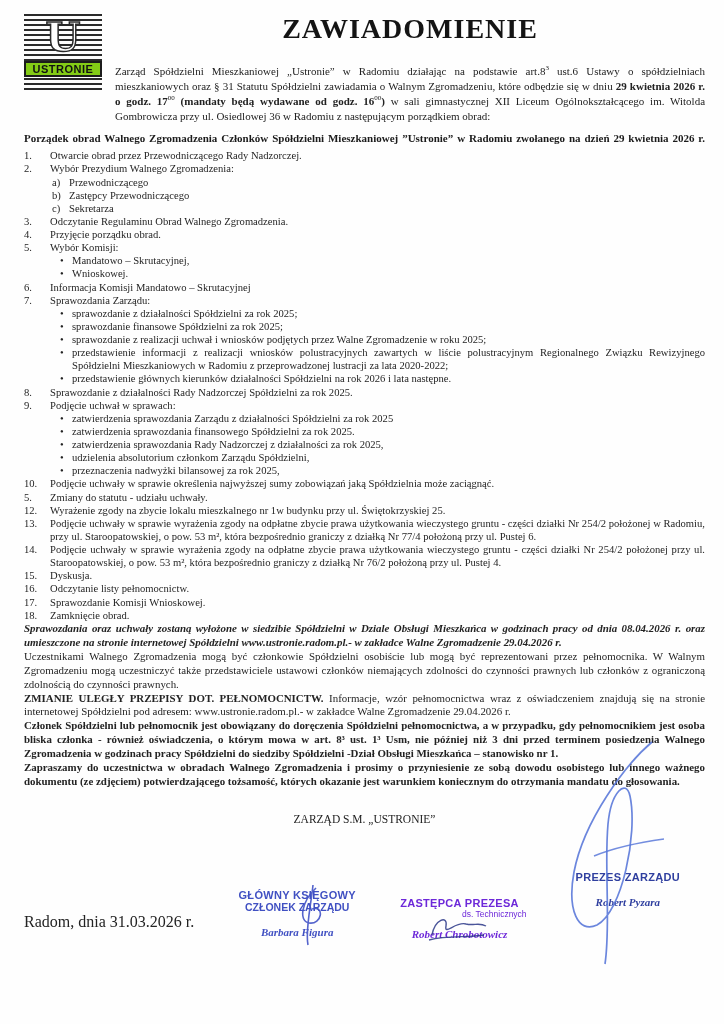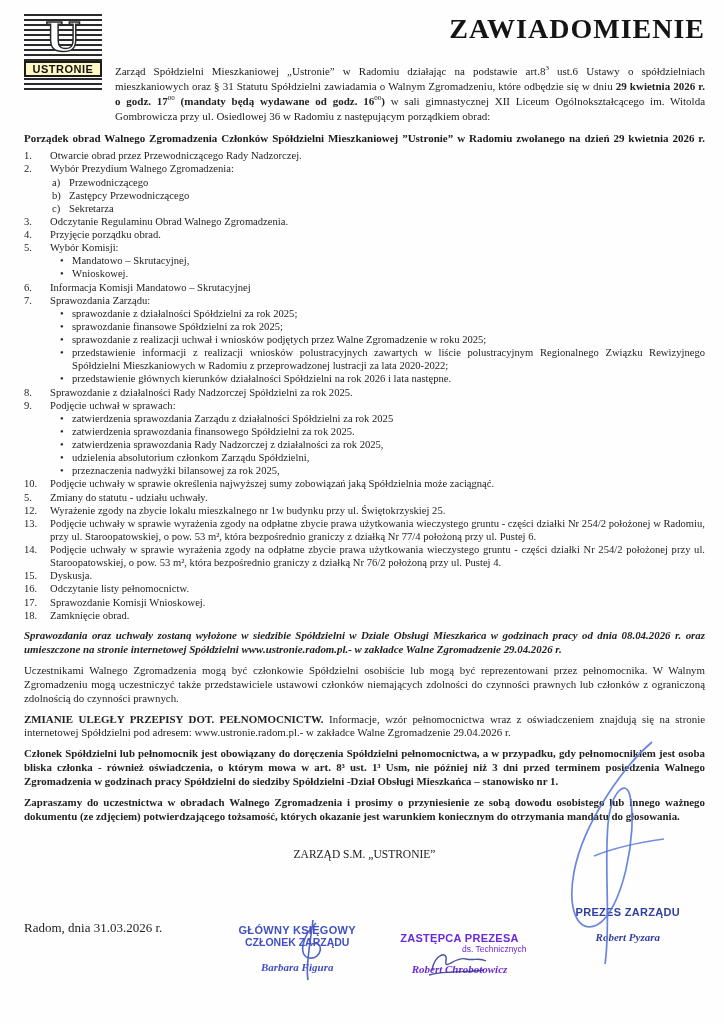--- a/index.html
+++ b/index.html
@@ -17,31 +17,31 @@
   .logo-stripes-top {
     height:47px; position:relative;
     background:repeating-linear-gradient(to bottom,#2a2a2a 0 2.4px,#fdfdfd 2.4px 5px);
     display:flex; align-items:center; justify-content:center;
   }
   .logo-u {
     font-family:"DejaVu Serif", serif; font-weight:bold; font-size:40px; line-height:40px;
     color:#ffffff; -webkit-text-stroke:1.5px #2a2a2a; transform:translateY(-1px);
   }
   .logo-name-box {
-    border:2px solid #1c1c1c; background:#fef9c3; text-align:center;
+    border:2px solid #1c1c1c; background:#84cc16; text-align:center;
     font-family:"Liberation Sans", sans-serif; font-weight:bold; font-size:11px;
     letter-spacing:.5px; padding:0 1px; color:#111;
   }
   .logo-stripes-bottom {
     height:12px; margin-top:1px;
     background:repeating-linear-gradient(to bottom,#2a2a2a 0 2.4px,#fdfdfd 2.4px 5px);
   }
   .head-right { flex:1; }
   .doc-title {
-    text-align:right; font-size:28px; line-height:30px; font-weight:bold;
+    text-align:center; font-size:28px; line-height:30px; font-weight:bold;
     letter-spacing:1px; color:#141414;
   }
   .intro { font-size:11px; line-height:1.37; text-align:justify; margin-top:20px; }
 
   .b { font-weight:bold; }
   sup.s { vertical-align:super; font-size:7px; line-height:0; font-weight:inherit; }
 
   
   .agenda-heading {
     margin-top:8px; font-weight:bold; font-size:11px;
@@ -51,29 +51,29 @@
   .ag-row { display:flex; }
   .ag-num { width:26px; flex:none; }
   .ag-text { flex:1; text-align:justify; }
   .ag-sub { display:flex; padding-left:28px; }
   .ag-sub .ag-m { width:17px; flex:none; }
   .ag-bullet { display:flex; padding-left:36px; }
   .ag-bullet .ag-dot { width:12px; flex:none; }
   .ag-bullet .ag-text { flex:1; }
 
   
-  .para { font-size:10.9px; line-height:1.28; text-align:justify; margin-top:7px; color:#232323; }
+  .para { font-size:10.9px; line-height:1.28; text-align:justify; color:#232323; }
   .bi { font-weight:bold; font-style:italic; }
   .bold { font-weight:bold; }
 
   .signoff { text-align:center; font-size:11.5px; margin-top:24px; color:#222; }
 
   
   .sig-row { display:flex; margin-top:46px; position:relative; }
-  .date-line { width:196px; flex:none; font-size:13px; margin-top:14px; color:#232323; }
+  .date-line { width:196px; flex:none; font-size:16px; margin-top:42px; color:#232323; }
   .stamp { position:relative; font-family:"Liberation Sans", sans-serif; text-align:center; }
   .stamp-1 { width:168px; margin-top:18px; color:#4050c2; }
   .stamp-2 { width:146px; margin-left:18px; margin-top:26px; color:#6d28d9; }
   .stamp-3 { width:168px; margin-left:24px; color:#2f3f9f; }
   .st-line1 { font-weight:bold; font-size:11px; letter-spacing:.3px; }
   .st-line2 { font-weight:bold; font-size:10.5px; }
   .stamp-2 .st-line2 { font-size:8.5px; font-weight:normal;text-align:right; }
   .st-name {
     font-family:"Liberation Serif", serif; font-style:italic; font-weight:bold;
     font-size:11px; margin-top:13px;

